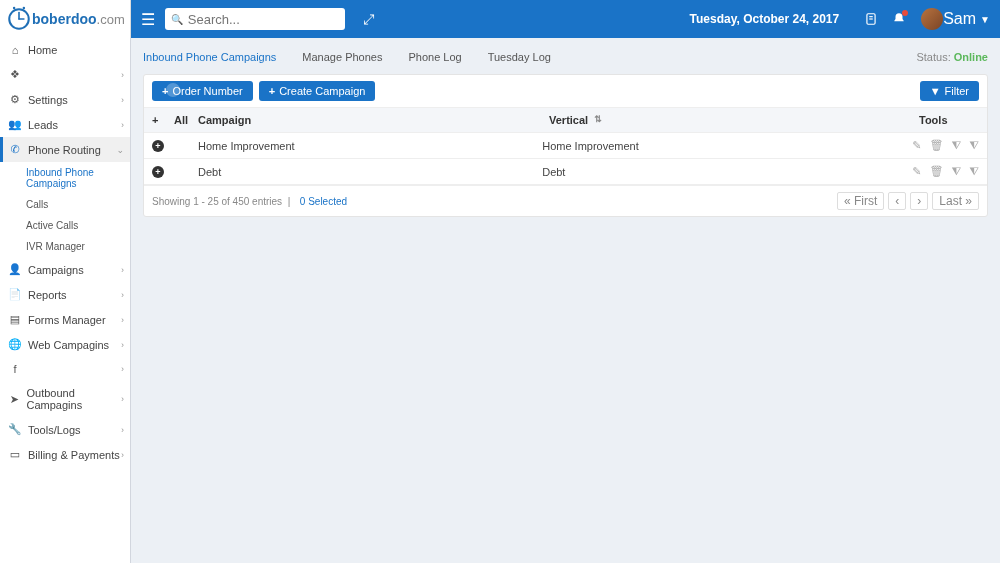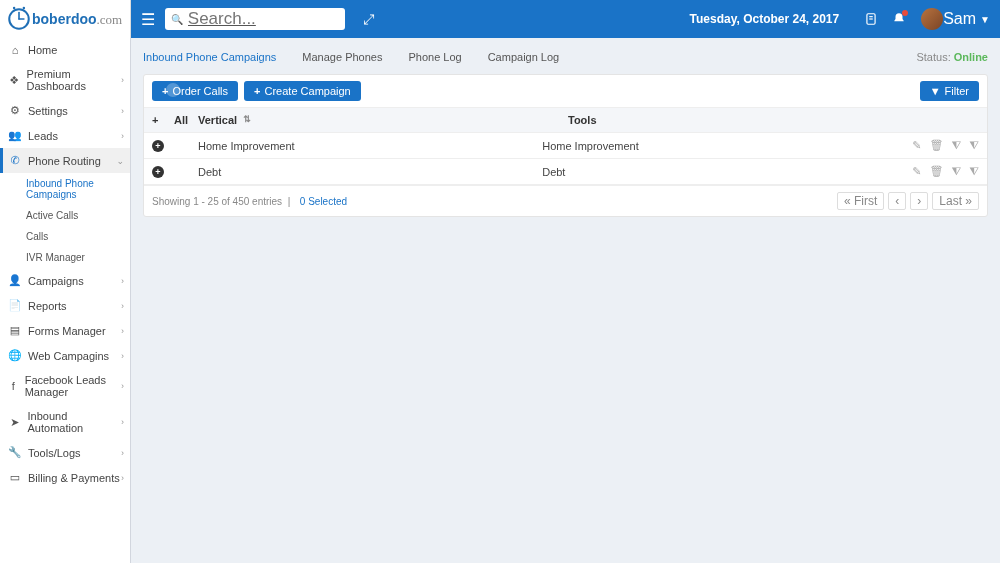--- a/index.html
+++ b/index.html
@@ -4,25 +4,25 @@
 <style>
 * { box-sizing: border-box; margin: 0; padding: 0; }
 body { font-family: "Helvetica Neue", Helvetica, Arial, sans-serif; font-size: 12px; color: #333; background: #ecf0f5; width: 1000px; height: 563px; overflow: hidden; }
 .app { width: 1000px; height: 563px; position: relative; background: #ecf0f5; }
 
 
 .header { height: 38px; background: #1a73c7; display: flex; align-items: center; }
 .logo-area { width: 131px; height: 38px; background: #fff; display: flex; align-items: center; padding-left: 6px; border-right: 1px solid #ddd; }
 .logo-svg { width: 26px; height: 26px; }
 .logo-text { font-weight: bold; font-size: 14px; color: #1f6fb6; }
-.logo-ext { color: #888; font-weight: normal; font-size: 13px; font-family: Liberation Serif, serif; }
+.logo-ext { color: #888; font-weight: normal; font-size: 13px; }
 .header-right { flex: 1; display: flex; align-items: center; padding: 0 10px; height: 100%; }
 .hamburger { color: #fff; font-size: 16px; margin-right: 10px; cursor: pointer; }
 .search-box { position: relative; width: 180px; height: 22px; background: #fff; border-radius: 3px; display: flex; align-items: center; padding-left: 6px; }
-.search-box input { border: none; outline: none; font-size: 17px; width: 140px; color: #555; text-decoration: underline; }
+.search-box input { border: none; outline: none; font-size: 13px; width: 140px; color: #555; }
 .search-icon { color: #888; font-size: 10px; margin-right: 4px; }
 .expand-icon { color: #fff; margin-left: 18px; cursor: pointer; font-size: 14px; }
 .header-spacer { flex: 1; }
 .header-date { color: #fff; font-size: 12px; font-weight: bold; margin-right: 18px; }
 .header-icon { color: #fff; margin: 0 7px; position: relative; cursor: pointer; }
 .bell-dot { position: absolute; top: -2px; right: -2px; width: 6px; height: 6px; background: #e74c3c; border-radius: 50%; }
 .avatar { width: 22px; height: 22px; border-radius: 50%; background: linear-gradient(135deg,#b8733f,#7a4426); margin-left: 8px; }
 .user-name { color: #fff; margin-left: 0; font-size: 16px; font-weight: normal; }
 .caret { color: #fff; margin-left: 4px; font-size: 10px; }
 
@@ -118,41 +118,40 @@
     </div>
   </div>
 
   <div class="sidebar">
     <div class="nav-item">
         <span class="nav-icon">⌂</span>
         <span>Home</span>
       </div>
     <div class="nav-item">
         <span class="nav-icon">❖</span>
-        <span>Premium Dashboards</span>
         <span class="nav-chevron">›</span>
       </div>
     <div class="nav-item">
         <span class="nav-icon">⚙</span>
         <span>Settings</span>
         <span class="nav-chevron">›</span>
       </div>
     <div class="nav-item">
         <span class="nav-icon">👥</span>
         <span>Leads</span>
         <span class="nav-chevron">›</span>
       </div>
     <div class="nav-item active">
         <span class="nav-icon">✆</span>
         <span>Phone Routing</span>
         <span class="nav-chevron">⌄</span>
       </div>
       <div class="sub-item active">Inbound Phone Campaigns</div>
+      <div class="sub-item">Calls</div>
       <div class="sub-item">Active Calls</div>
-      <div class="sub-item">Calls</div>
       <div class="sub-item">IVR Manager</div>
     <div class="nav-item">
         <span class="nav-icon">👤</span>
         <span>Campaigns</span>
         <span class="nav-chevron">›</span>
       </div>
     <div class="nav-item">
         <span class="nav-icon">📄</span>
         <span>Reports</span>
         <span class="nav-chevron">›</span>
@@ -162,68 +161,68 @@
         <span>Forms Manager</span>
         <span class="nav-chevron">›</span>
       </div>
     <div class="nav-item">
         <span class="nav-icon">🌐</span>
         <span>Web Campagins</span>
         <span class="nav-chevron">›</span>
       </div>
     <div class="nav-item">
         <span class="nav-icon">f</span>
-        <span>Facebook Leads Manager</span>
         <span class="nav-chevron">›</span>
       </div>
     <div class="nav-item">
         <span class="nav-icon">➤</span>
-        <span>Inbound Automation</span>
+        <span>Outbound Campagins</span>
         <span class="nav-chevron">›</span>
       </div>
     <div class="nav-item">
         <span class="nav-icon">🔧</span>
         <span>Tools/Logs</span>
         <span class="nav-chevron">›</span>
       </div>
     <div class="nav-item">
         <span class="nav-icon">▭</span>
         <span>Billing &amp; Payments</span>
         <span class="nav-chevron">›</span>
       </div>
   </div>
 
   <div class="main">
     <div class="tab-row">
       <span class="tab active">Inbound Phone Campaigns</span>
       <span class="tab">Manage Phones</span>
       <span class="tab">Phone Log</span>
-      <span class="tab">Campaign Log</span>
+      <span class="tab">Tuesday Log</span>
       <span class="status-label"><span>Status:</span> <span class="status-val">Online</span></span>
     </div>
 
     <div class="panel">
       <div class="panel-toolbar">
         <button class="btn btn-ghost-active">
             <span class="plus">+</span>
-            <span>Order Calls</span>
+            <span>Order Number</span>
           </button>
         <button class="btn">
             <span class="plus">+</span>
             <span>Create Campaign</span>
           </button>
         <button class="btn filter-btn">
             <span class="fi">▼</span>
             <span>Filter</span>
           </button>
       </div>
 
       <div class="table-head">
         <div class="col-toggle"><span class="exp">+</span></div>
         <div class="col-all">All</div>
+        <div class="col-campaign">Campaign</div>
         <div class="col-vertical">
             <span>Vertical</span>
             <span class="sort-icon">⇅</span>
           </div>
         <div class="col-tools">Tools</div>
       </div>
 
       <div class="row">
         <div class="col-toggle"><span class="exp">+</span></div>
         <div class="col-all"></div>

